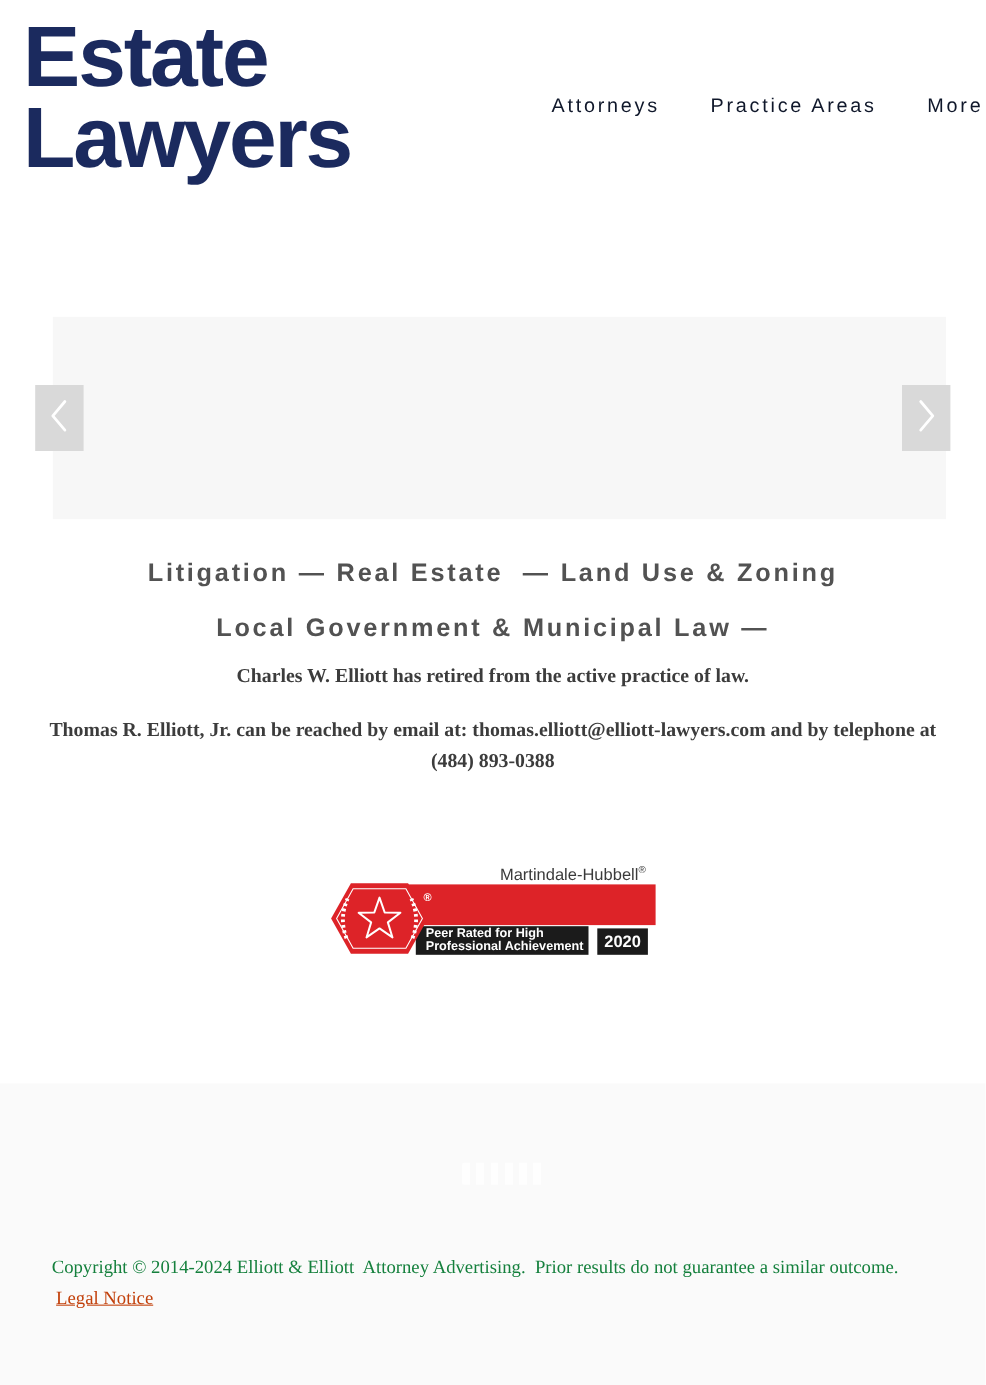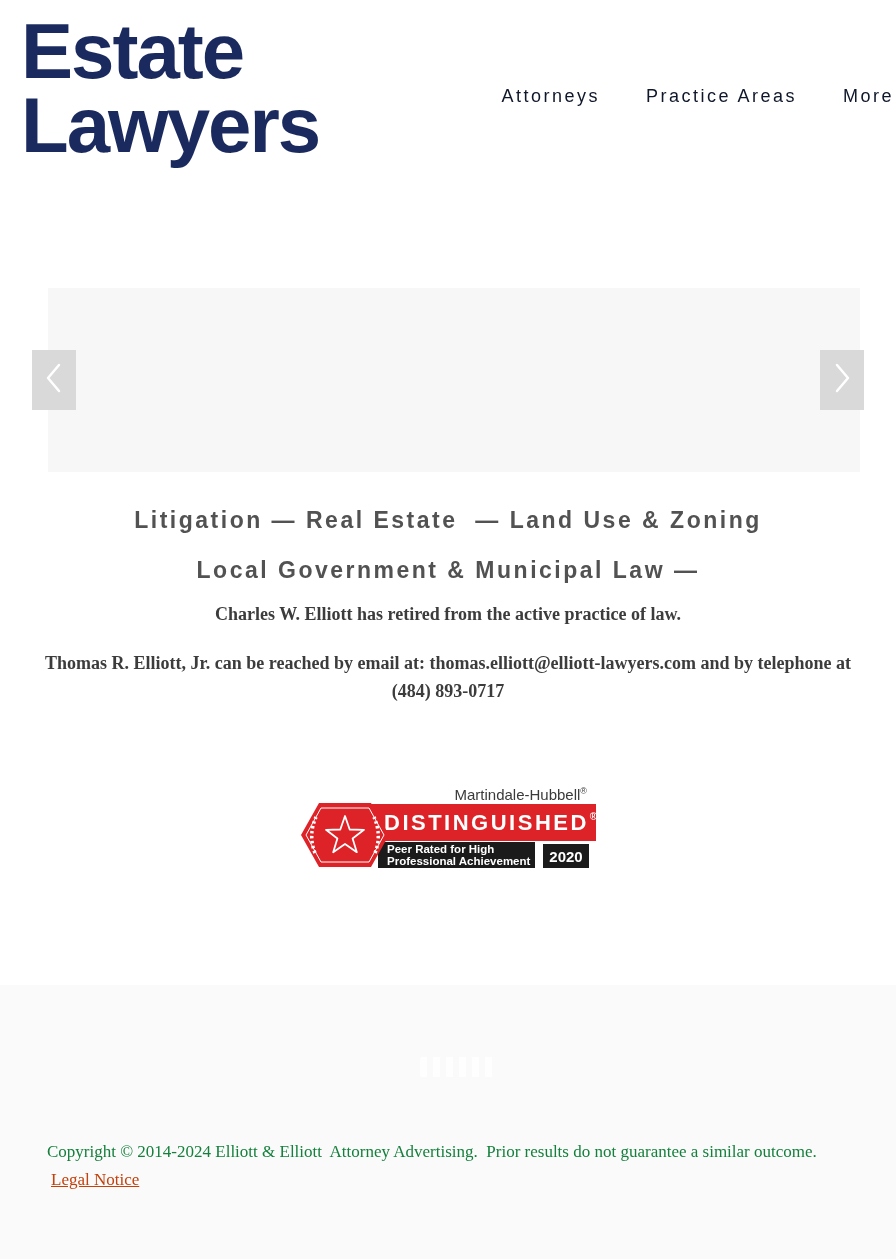--- a/index.html
+++ b/index.html
@@ -98,27 +98,26 @@
     <svg width="22" height="34" viewBox="0 0 22 34">
       <polyline points="6,4 17,17 6,30" fill="none" stroke="#ffffff" stroke-width="2.5" stroke-linecap="round" stroke-linejoin="round"></polyline>
     </svg>
   </span>
 </div>
 
 <h1 class="h-line l1">Litigation — Real Estate  — Land Use &amp; Zoning</h1>
 <h1 class="h-line l2">Local Government &amp; Municipal Law —</h1>
 
 <p class="serif retired">Charles W. Elliott has retired from the active practice of law.</p>
-<p class="serif contact">Thomas R. Elliott, Jr. can be reached by email at: thomas.elliott@elliott-lawyers.com and by telephone at (484) 893-0717</p>
+<p class="serif contact">Thomas R. Elliott, Jr. can be reached by email at: thomas.elliott@elliott-lawyers.com and by telephone at (484) 893-0388</p>
 
 <div class="badge">
   <div class="mh-brand"><span>Martindale-Hubbell</span><sup>®</sup></div>
   <div class="badge-body">
     <div class="red-band">
-      <span>DISTINGUISHED</span>
         <sup>®</sup>
     </div>
     <div class="black-band">
       <span>Peer Rated for High</span>
       <span>Professional Achievement</span>
     </div>
     <div class="year-box">2020</div>
     <div class="hexagon-wrap">
       <svg width="92" height="68" viewBox="0 0 92 68">
         <polygon points="2,34 20,2 72,2 90,34 72,66 20,66" fill="#dd2328"></polygon>

